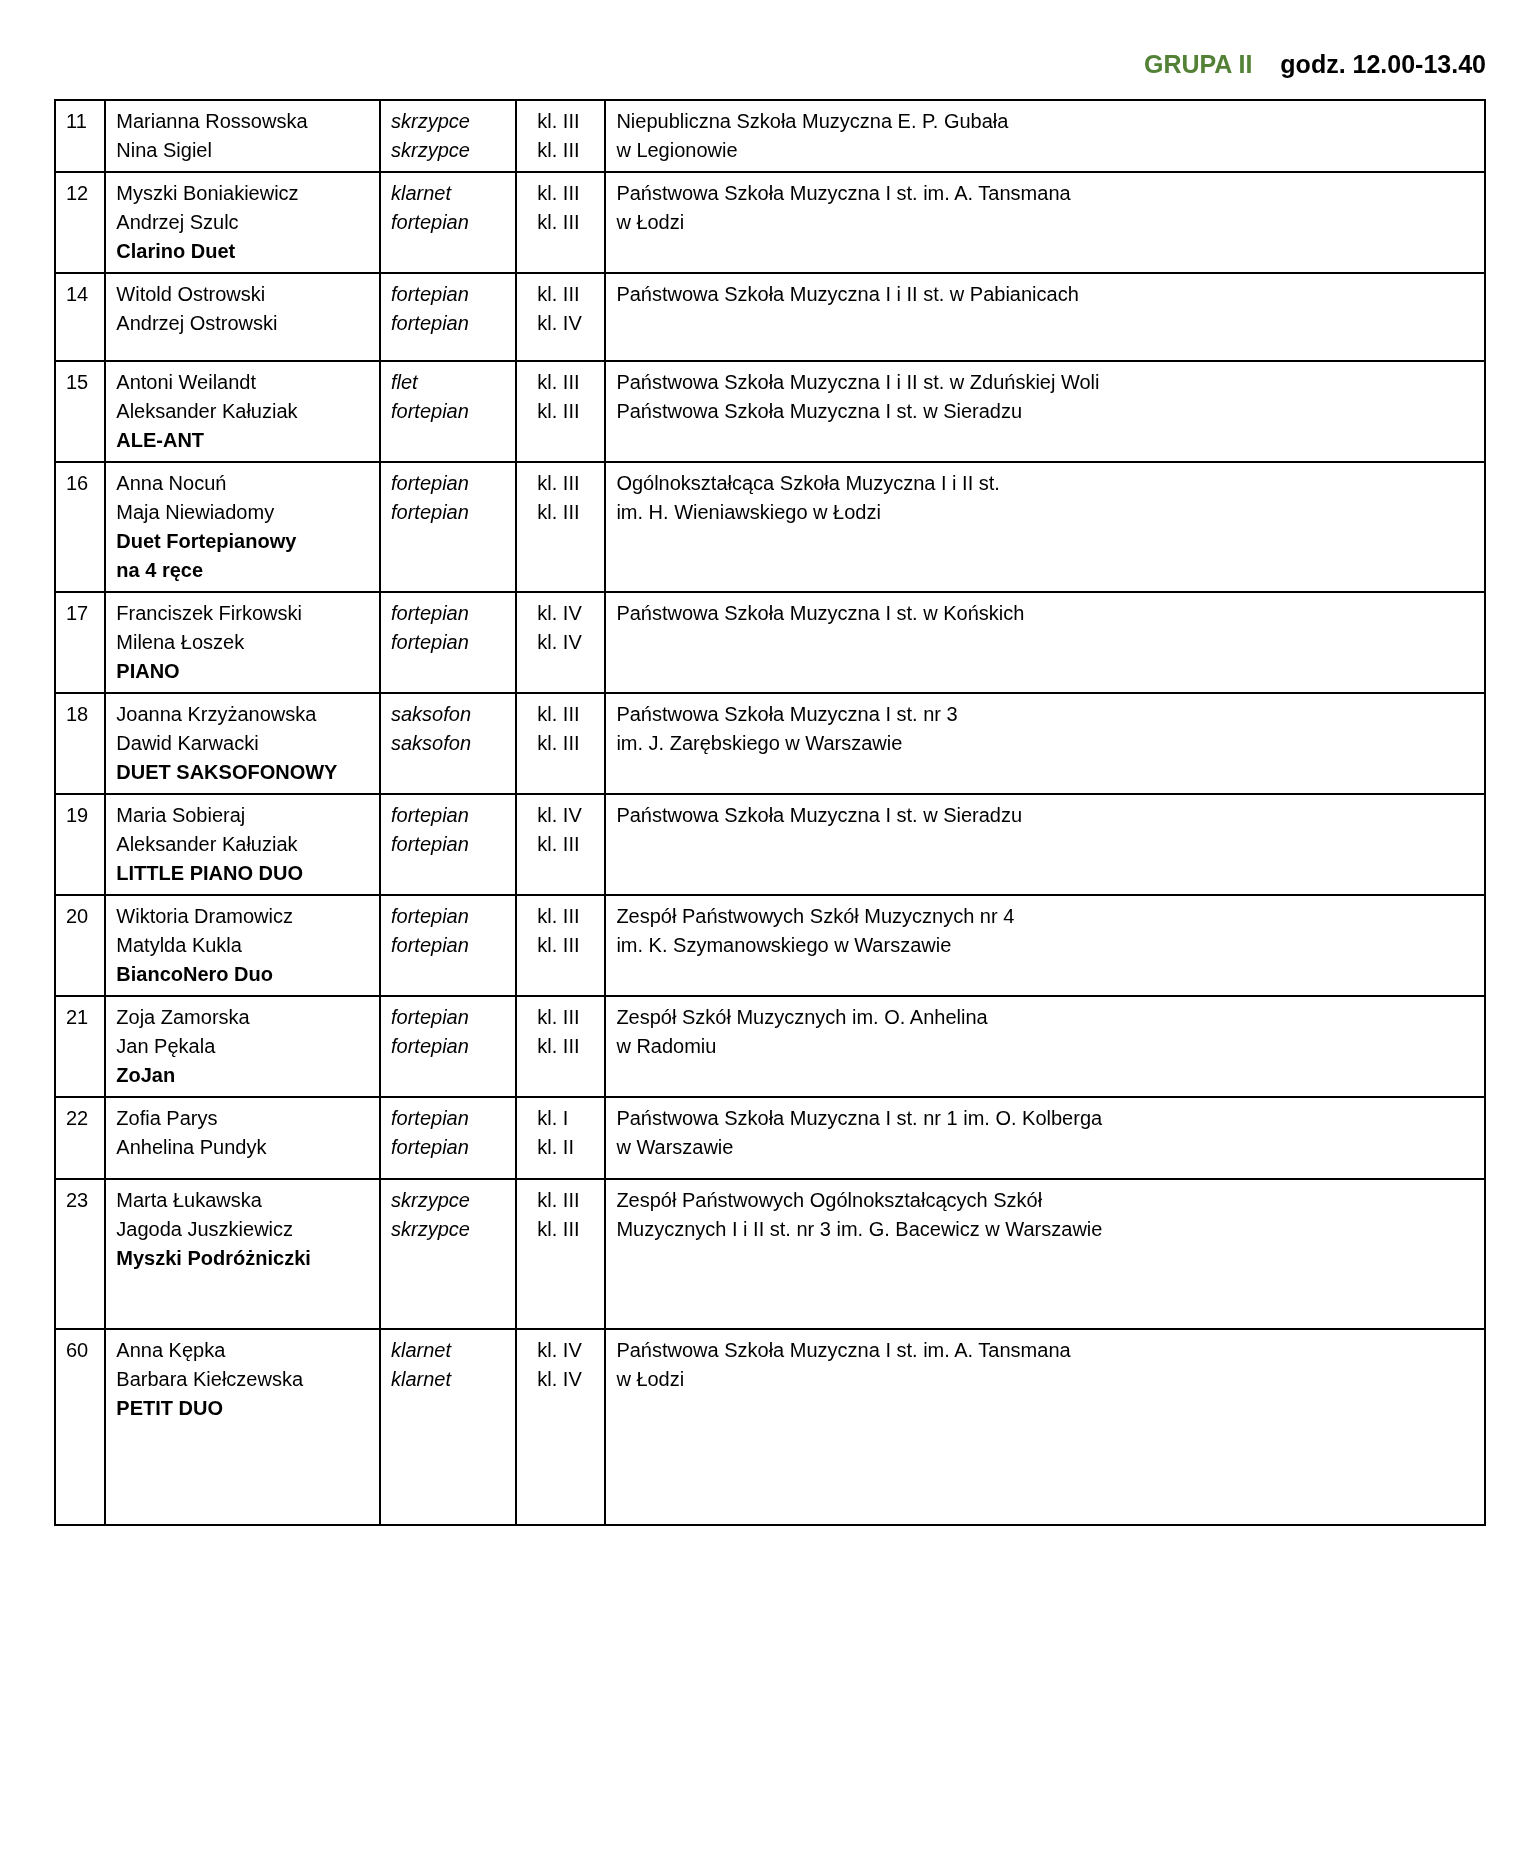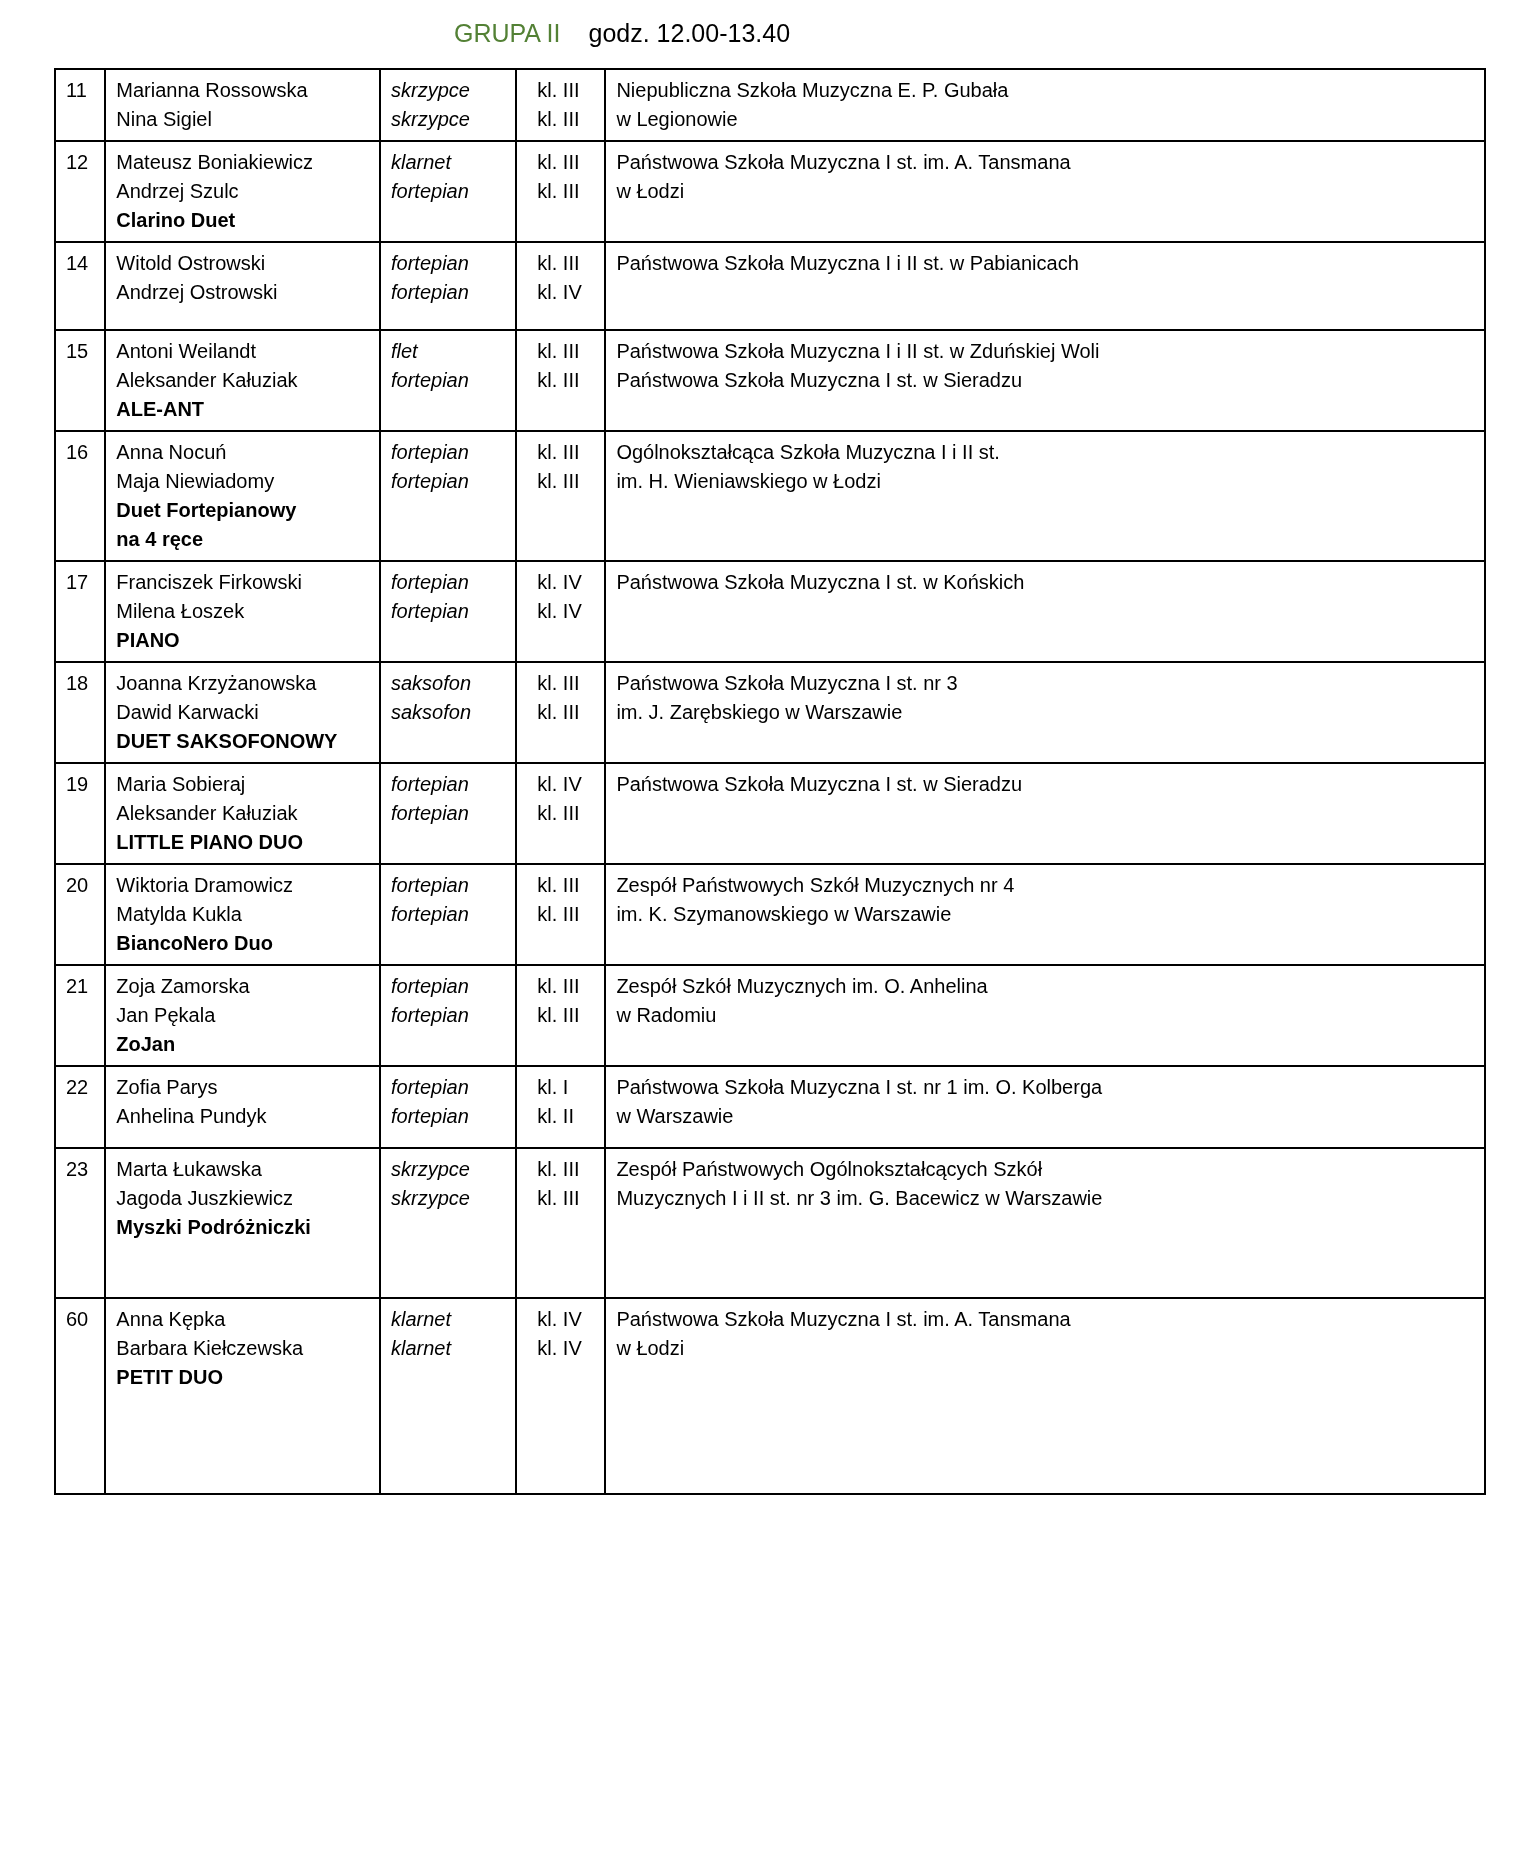--- a/index.html
+++ b/index.html
@@ -9,26 +9,27 @@
     font-family: "Liberation Sans", sans-serif;
     color: #000000;
   }
   .page {
     width: 1540px;
     height: 1861px;
     padding: 0 54px;
     background: #ffffff;
   }
   .title {
-    padding-top: 18px;
+    padding-top: 49px;
     margin-left: 400px;
     margin-bottom: 20px;
     font-size: 25px;
-    font-weight: normal;
+    font-weight: bold;
     line-height: 30px;
+    text-align: right;
   }
   .title .group { margin-right: 28px; }
   table {
     width: 1432px;
     table-layout: fixed;
     border-collapse: collapse;
     font-size: 20px;
   }
   td {
     border: 2px solid #000000;
@@ -69,21 +70,21 @@
           </td>
     <td class="col-school">
             <div>Niepubliczna Szkoła Muzyczna E. P. Gubała</div>
             <div>w Legionowie</div>
           </td>
   </tr>
 
   <tr>
     <td class="col-no">12</td>
     <td class="col-names">
-            <div>Mateusz Boniakiewicz</div>
+            <div>Myszki Boniakiewicz</div>
             <div>Andrzej Szulc</div>
             <div class="ensemble">Clarino Duet</div>
           </td>
     <td class="col-instr">
             <div>klarnet</div>
             <div>fortepian</div>
           </td>
     <td class="col-class">
             <div>kl. III</div>
             <div>kl. III</div>

